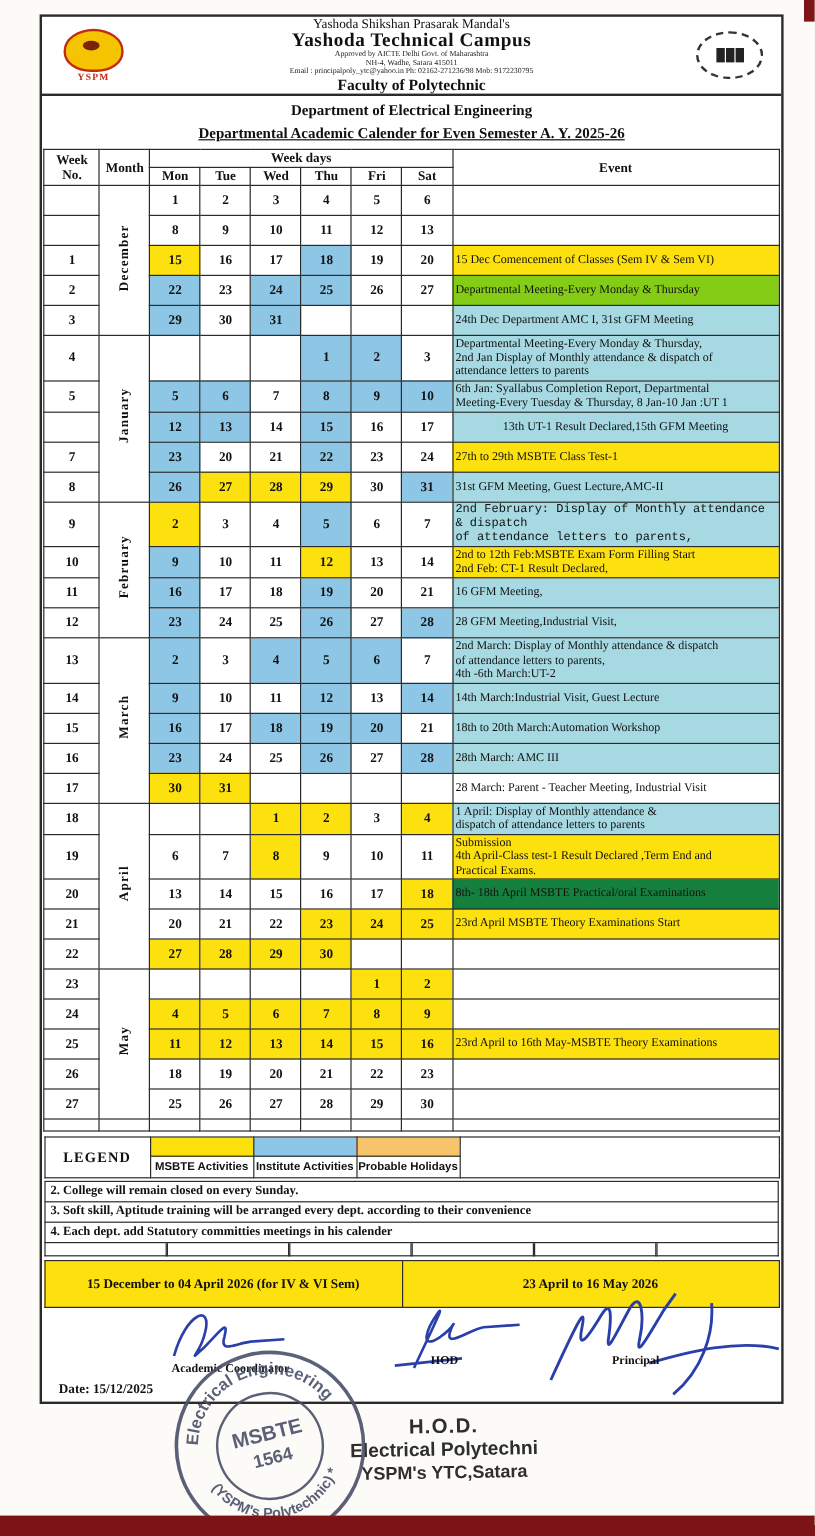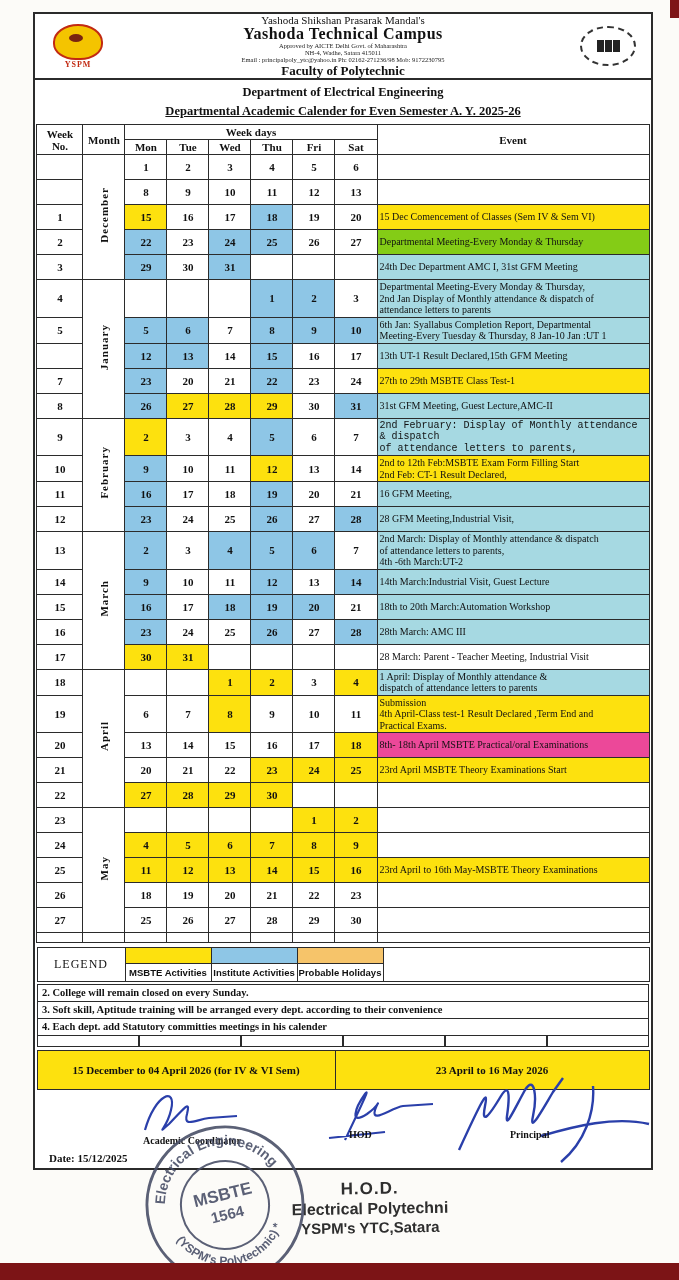--- a/index.html
+++ b/index.html
@@ -43,21 +43,21 @@
   table.cal th{font-size:11px;font-weight:bold;}
   td.wk{font-size:11px;font-weight:bold;text-align:center;}
   td.month{text-align:center;}
   .month-label{writing-mode:vertical-rl;transform:rotate(180deg);font-weight:bold;font-size:11px;letter-spacing:1px;}
   td.day{font-size:11px;font-weight:bold;text-align:center;height:22px;}
   td.event{font-size:10px;line-height:1.15;padding:1px 4px;white-space:pre-line;}
   tr.spacer td{height:7px;border:1px solid #2b2b2b;}
 
   table.legend{border-collapse:collapse;width:612px;margin:4px auto 0 auto;table-layout:fixed;}
   table.legend td{border:1px solid #2b2b2b;}
-  .legend-title{font-size:12px;font-weight:normal;text-align:center;letter-spacing:1px;margin-top:36px;}
+  .legend-title{font-size:12px;font-weight:bold;text-align:center;letter-spacing:1px;margin-top:36px;}
   .sw{height:13px;}
   .sw-label{font-size:9.5px;font-weight:bold;text-align:center;font-family:"Liberation Sans",sans-serif;height:15px;}
 
   .notes{width:612px;margin:2px auto 0 auto;border-top:1px solid #2b2b2b;}
   .note-row{border:1px solid #2b2b2b;border-top:none;font-size:10.5px;font-weight:bold;padding:1px 4px;height:14px;line-height:14px;}
   .mini-row{display:flex;width:612px;margin:0 auto;}
   .mini-row div{flex:1;border:1px solid #2b2b2b;border-top:none;height:10px;}
 
   table.term{border-collapse:collapse;width:612px;margin:3px auto 0 auto;table-layout:fixed;}
   table.term td{border:1px solid #2b2b2b;text-align:center;}
@@ -220,21 +220,21 @@
 Meeting-Every Tuesday &amp; Thursday, 8 Jan-10 Jan :UT 1</td>
           </tr>
           <tr>
             <td class="wk"></td>
             <td class="day" style="background: rgb(142, 198, 230);">12</td>
             <td class="day" style="background: rgb(142, 198, 230);">13</td>
             <td class="day">14</td>
             <td class="day" style="background: rgb(142, 198, 230);">15</td>
             <td class="day">16</td>
             <td class="day">17</td>
-            <td class="event" style="background: rgb(166, 217, 226);">13th UT-1 Result Declared,15th GFM Meeting</td>
+            <td class="event" style="background: rgb(166, 217, 226); text-align: center;">13th UT-1 Result Declared,15th GFM Meeting</td>
           </tr>
           <tr>
             <td class="wk">7</td>
             <td class="day" style="background: rgb(142, 198, 230);">23</td>
             <td class="day">20</td>
             <td class="day">21</td>
             <td class="day" style="background: rgb(142, 198, 230);">22</td>
             <td class="day">23</td>
             <td class="day">24</td>
             <td class="event" style="background: rgb(253, 225, 14);">27th to 29th MSBTE Class Test-1</td>
@@ -370,21 +370,21 @@
 Practical Exams.</td>
           </tr>
           <tr>
             <td class="wk">20</td>
             <td class="day">13</td>
             <td class="day">14</td>
             <td class="day">15</td>
             <td class="day">16</td>
             <td class="day">17</td>
             <td class="day" style="background: rgb(253, 225, 14);">18</td>
-            <td class="event" style="background: #ec4899;">8th- 18th April MSBTE  Practical/oral Examinations</td>
+            <td class="event" style="background: #15803d;">8th- 18th April MSBTE  Practical/oral Examinations</td>
           </tr>
           <tr>
             <td class="wk">21</td>
             <td class="day">20</td>
             <td class="day">21</td>
             <td class="day">22</td>
             <td class="day" style="background: rgb(253, 225, 14);">23</td>
             <td class="day" style="background: rgb(253, 225, 14);">24</td>
             <td class="day" style="background: rgb(253, 225, 14);">25</td>
             <td class="event" style="background: rgb(253, 225, 14);">23rd April MSBTE Theory Examinations Start</td>
@@ -519,21 +519,21 @@
       <svg class="sig" style="left:90px;top:-6px;" width="120" height="56" viewBox="0 0 120 56">
         <path d="M20 46 C 30 10, 52 2, 46 26 C 42 44, 30 52, 44 40 C 58 26, 66 14, 62 30 C 58 44, 70 36, 84 34 L 112 32" fill="none" stroke="#2a3faa" stroke-width="2.2"></path>
       </svg>
       <svg class="sig" style="left:280px;top:-10px;" width="130" height="66" viewBox="0 0 130 66">
         <path d="M30 60 C 44 30, 56 6, 50 14 C 40 28, 34 46, 52 34 C 66 24, 64 18, 60 30 C 56 44, 76 28, 88 26 L 118 24 M14 58 L 70 52" fill="none" stroke="#2a3faa" stroke-width="2.2"></path>
       </svg>
       <svg class="sig" style="left:410px;top:-18px;" width="210" height="96" viewBox="0 0 210 96">
         <path d="M14 78 C 36 30, 44 14, 40 34 C 36 54, 44 44, 56 24 C 66 8, 64 30, 62 44 C 60 58, 70 36, 80 18 C 90 2, 92 26, 88 44 C 84 62, 96 40, 108 20 L 118 6 M96 64 C 130 54, 170 44, 204 52 M116 90 C 140 70, 150 40, 148 14" fill="none" stroke="#2a3faa" stroke-width="2.4"></path>
       </svg>
       <div class="sig-label" style="left:108px;bottom:22px;">Academic Coordinator</div>
-      <div class="sig-label" style="left:314px;bottom:28px;">HOD</div>
+      <div class="sig-label" style="left:324px;bottom:28px;">HOD</div>
       <div class="sig-label" style="left:475px;bottom:28px;">Principal</div>
       <div class="date-label">Date: 15/12/2025</div>
     </div>
   </div>
 
   <div class="hod-block">
     <div class="hod1">H.O.D.</div>
     <div class="hod2">Electrical Polytechni</div>
     <div class="hod3">YSPM's YTC,Satara</div>
   </div>

